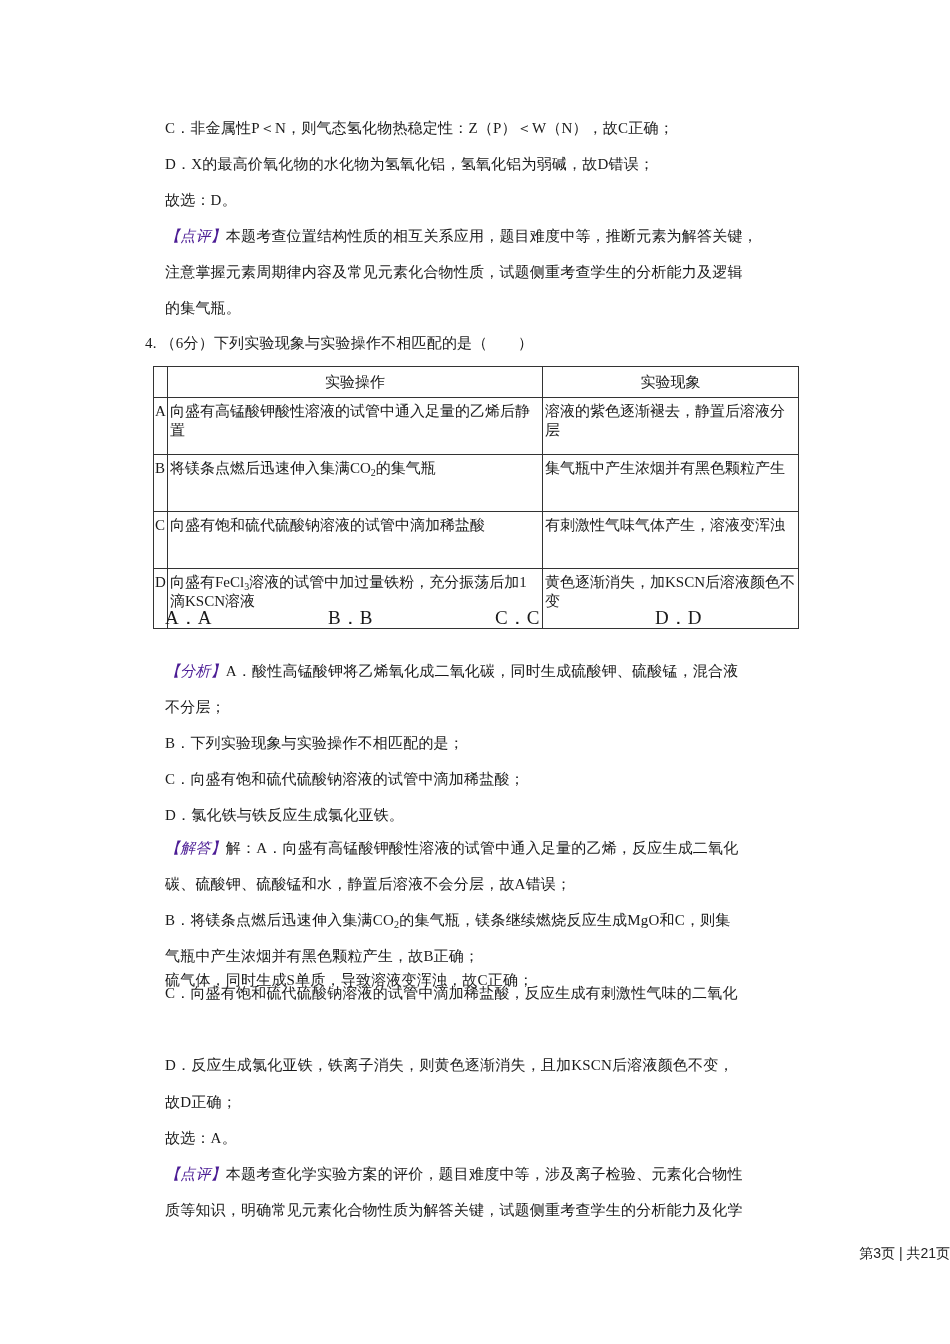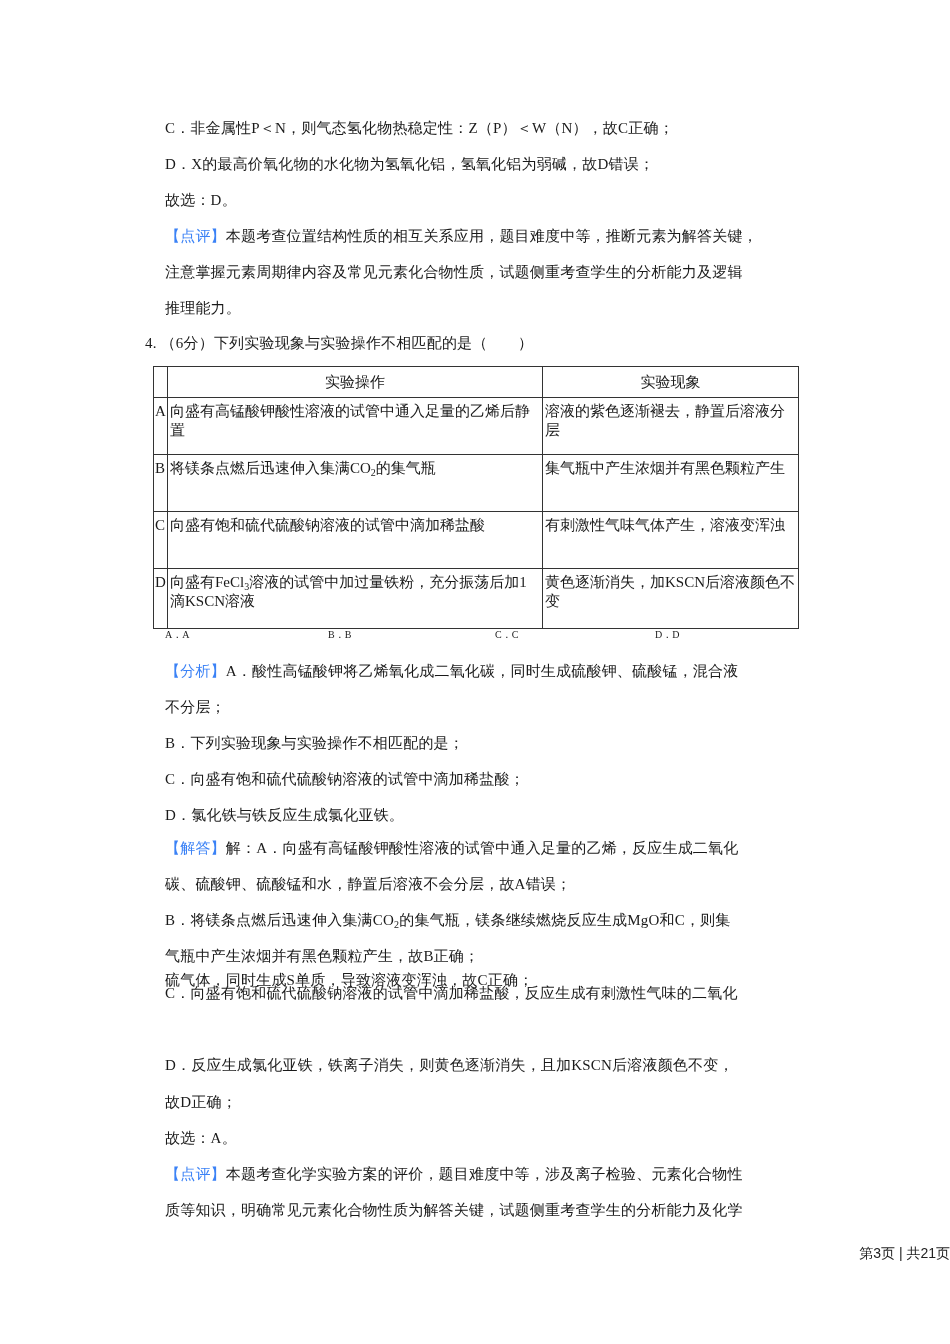--- a/index.html
+++ b/index.html
@@ -1,43 +1,43 @@
 <!DOCTYPE html>
 <html><head>
   <meta charset="utf-8">
   <style>
     html, body { margin: 0; padding: 0; background: #ffffff; }
     body { width: 950px; height: 1344px; position: relative; overflow: hidden;
       font-family: "Liberation Serif", "DejaVu Serif", serif; color: #1a1a1a; font-size: 15px; }
     .line { position: absolute; left: 165px; white-space: nowrap; font-size: 15px; line-height: 20px; letter-spacing: 0.2px; }
-    .tag { color: #3b82f6; }
+    .tag { color: #4c1d95; font-style: italic; }
     sub { font-size: 10px; vertical-align: -3px; line-height: 0; }
     .q-title { left: 145px; text-align: center; }
     table.exp { position: absolute; left: 153px; top: 366px; width: 646px; border-collapse: collapse;
       font-size: 15px; line-height: 19px; }
     table.exp td { border: 1.5px solid #333; padding: 0 2px; vertical-align: top; }
     table.exp td.lbl { width: 11px; padding: 0 1px; font-size: 15px; }
     table.exp td.op { width: 370px; }
     table.exp tr.hdr td { text-align: center; vertical-align: middle; height: 30px; }
     table.exp tr.r td { height: 52px; padding-top: 4px; }
     table.exp tr.rd td { height: 55px; padding-top: 4px; }
     td.center { text-align: left; }
-    .opts { position: absolute; top: 625px; font-size: 10px; line-height: 20px; }
+    .opts { position: absolute; top: 608px; font-size: 19px; line-height: 20px; }
     .footer { position: absolute; top: 1245px; left: 0; width: 950px; text-align: right;
       font-family: "Liberation Sans", "DejaVu Sans", sans-serif; font-size: 14px; color: #222; }
   </style>
 </head>
 <body>
 
 <div class="line" style="top:118px">C．非金属性P＜N，则气态氢化物热稳定性：Z（P）＜W（N），故C正确；</div>
 <div class="line" style="top:154px">D．X的最高价氧化物的水化物为氢氧化铝，氢氧化铝为弱碱，故D错误；</div>
 <div class="line" style="top:190px">故选：D。</div>
 <div class="line" style="top:226px"><span class="tag">【点评】</span><span>本题考查位置结构性质的相互关系应用，题目难度中等，推断元素为解答关键，</span></div>
 <div class="line" style="top:262px">注意掌握元素周期律内容及常见元素化合物性质，试题侧重考查学生的分析能力及逻辑</div>
-<div class="line" style="top:298px">推理能力。</div>
+<div class="line" style="top:298px">的集气瓶。</div>
 
 <div class="line q-title" style="top:333px"><span>4.</span>&nbsp;<span>（6分）下列实验现象与实验操作不相匹配的是（　　）</span></div>
 
 <table class="exp">
   <tbody>
       <tr class="hdr">
     <td class="lbl"></td>
     <td class="op">实验操作</td>
     <td>实验现象</td>
   </tr>

